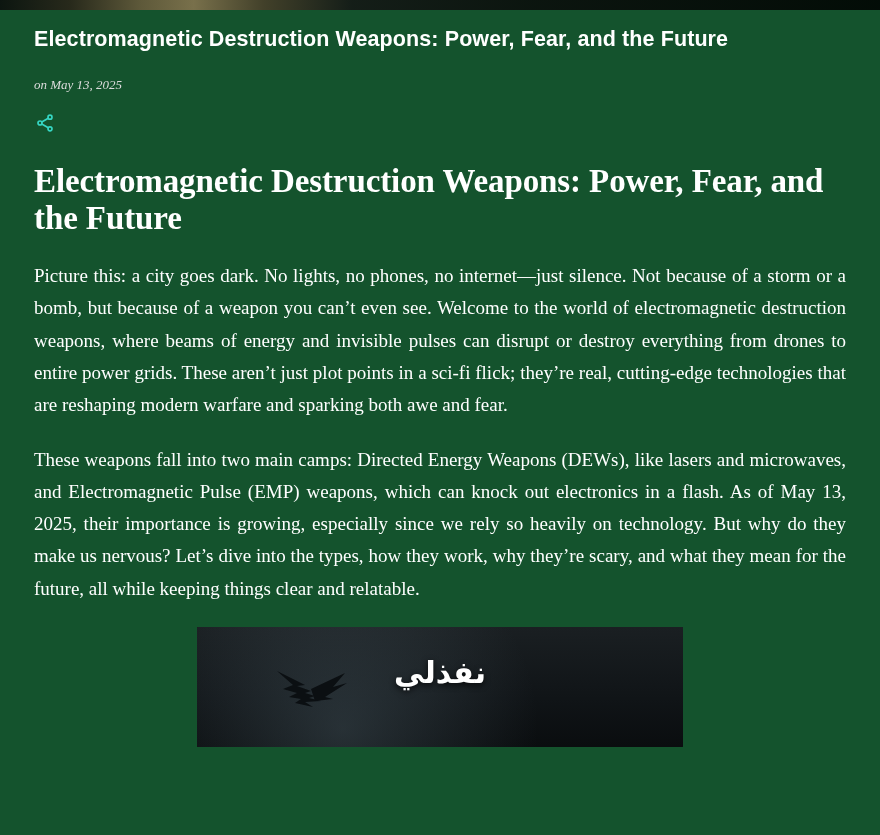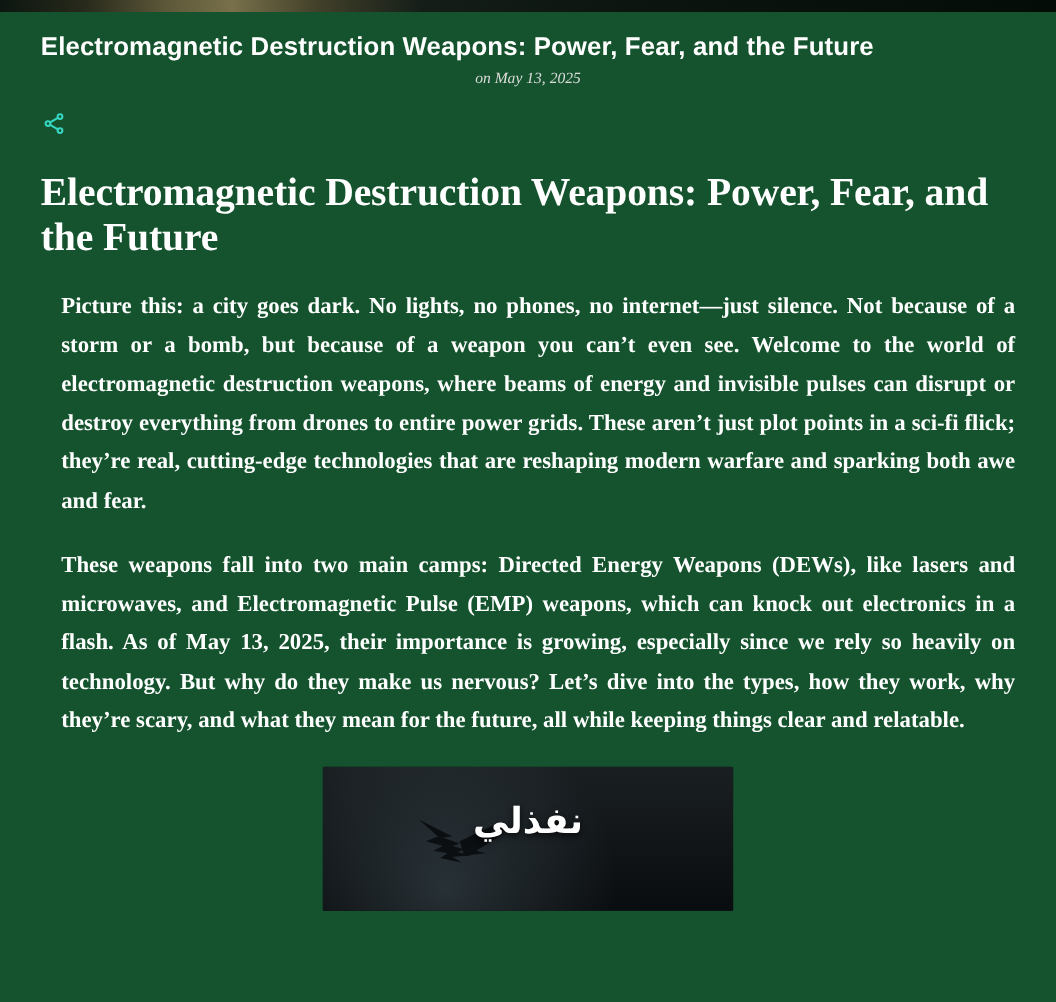--- a/index.html
+++ b/index.html
@@ -41,26 +41,25 @@
   }
   .post-title-top {
     font-family: "Liberation Sans", sans-serif;
     font-size: 21.5px;
     font-weight: bold;
     line-height: 1.25;
     color: #ffffff;
     letter-spacing: 0.1px;
   }
   .post-meta {
-    margin-top: 4px;
+    margin-top: 24px;
     font-family: "Liberation Serif", serif;
     font-style: italic;
     font-size: 13px;
     color: #dcdcdc;
-    text-align: center;
   }
   .share-row {
     margin-top: 18px;
     height: 24px;
     display: flex;
     align-items: center;
   }
   .share-btn {
     width: 22px;
     height: 22px;
@@ -90,26 +89,26 @@
     line-height: 1.2;
     color: #ffffff;
     margin: 0 0 20px 0;
   }
   .para {
     font-family: "Liberation Serif", serif;
     font-size: 19px;
     line-height: 1.70;
     color: #ffffff;
     text-align: justify;
-    margin: 0 0 22px 17px;
-    font-weight: bold;
+    margin: 0 0 22px 0;
+    font-weight: normal;
   }
   .figure {
     margin: 6px auto 0 auto;
-    width: 342px;
+    width: 486px;
     height: 120px;
     position: relative;
     overflow: hidden;
     background: radial-gradient(ellipse at 62% 40%, #2e3438 0%, #14181b 48%, #070809 100%);
     border-radius: 1px;
   }
   .figure .sky {
     position: absolute;
     inset: 0;
     background:

